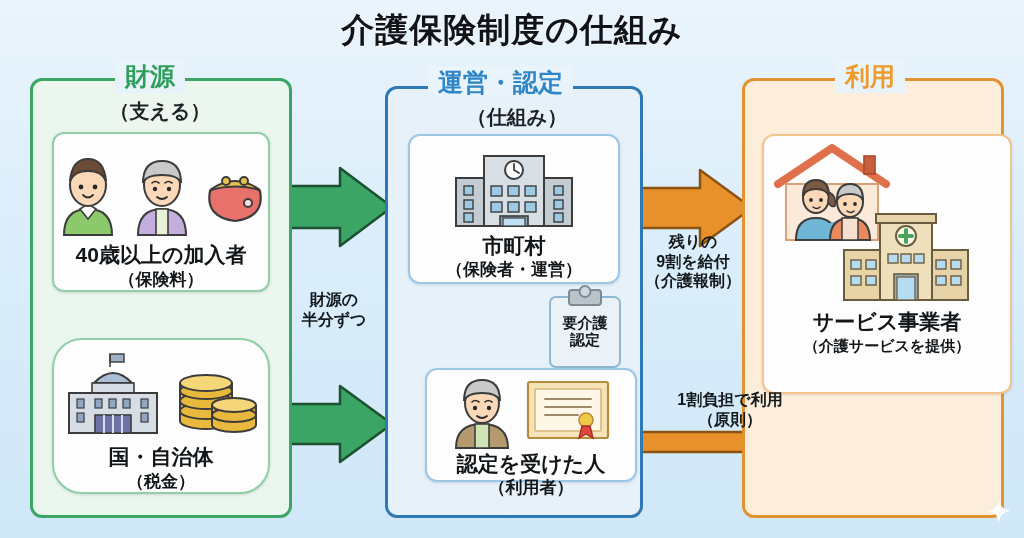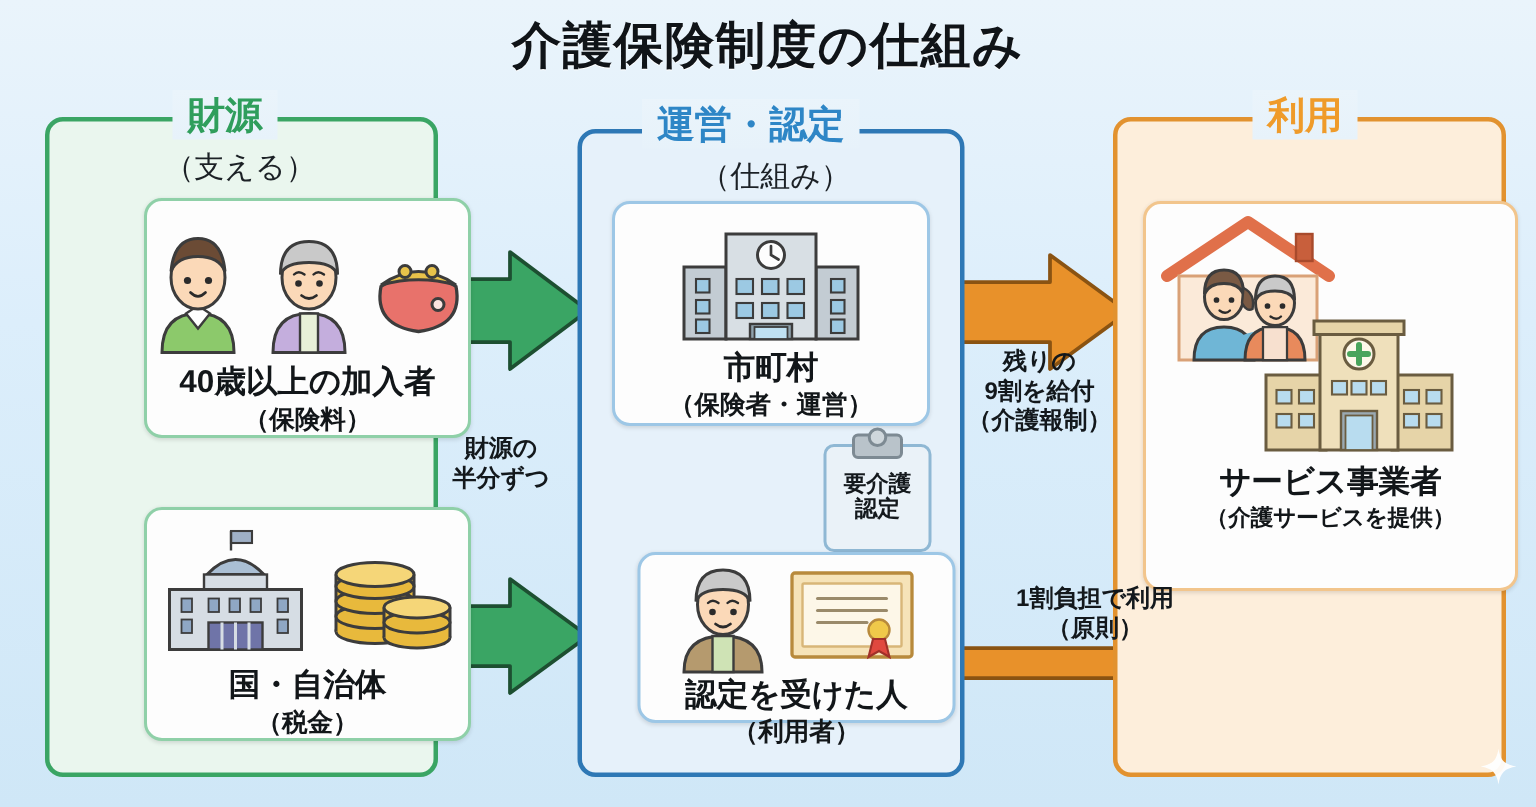--- a/index.html
+++ b/index.html
@@ -29,42 +29,42 @@
   .panel-title{
     text-align:center;font-weight:bold;font-size:25px;
     background:linear-gradient(180deg,#eaf4fb 0%,#e7f2fa 100%);
     padding:0 10px;white-space:nowrap;
   }
   #t-finance{left:115px;top:60px;color:#2f9e5c;}
   #t-admin{left:428px;top:66px;color:#2e86c6;}
   #t-use{left:835px;top:60px;color:#ef9b2a;}
 
   .panel-sub{
-    text-align:center;font-weight:normal;font-size:20px;color:#1c2126;white-space:nowrap;
+    text-align:center;font-weight:bold;font-size:20px;color:#1c2126;white-space:nowrap;
   }
   #s-finance{left:95px;top:98px;width:130px;}
   #s-admin{left:452px;top:104px;width:130px;}
   #s-use{left:805px;top:98px;width:150px;}
 
   
   .card{
     background:#fdfdfd;border-radius:12px;border:2px solid #cfd8dd;
     box-shadow:0 1px 3px rgba(0,0,0,.12);
     display:flex;flex-direction:column;align-items:center;justify-content:flex-start;
   }
-  .card.green{border-color:#8fd0a8;margin-left:44px;}
+  .card.green{border-color:#8fd0a8;}
   .card.blue{border-color:#9dc7e6;}
   .card.orange{border-color:#f2c58c;}
 
   .card-main{font-size:21px;font-weight:bold;color:#121619;text-align:center;line-height:1.1;white-space:nowrap;}
   .card-sub{font-size:17px;font-weight:bold;color:#121619;text-align:center;line-height:1.15;white-space:nowrap;}
   .card-sub.sm{font-size:15px;}
 
   #card-insured{left:52px;top:132px;width:218px;height:160px;}
-  #card-gov{left:52px;top:338px;width:218px;height:156px;}
+  #card-gov{left:52px;top:338px;width:218px;height:156px;border-radius:30px;}
   #card-city{left:408px;top:134px;width:212px;height:150px;}
   #card-person{left:425px;top:368px;width:212px;height:114px;}
   #card-provider{left:762px;top:134px;width:250px;height:260px;}
 
   .art{display:flex;align-items:flex-end;justify-content:center;gap:10px;}
 
   
   .alabel{font-size:16px;font-weight:bold;color:#13181c;text-align:center;line-height:1.22;white-space:nowrap;}
   #lbl-half{left:288px;top:290px;width:92px;}
   #lbl-benefit{left:638px;top:232px;width:110px;}

